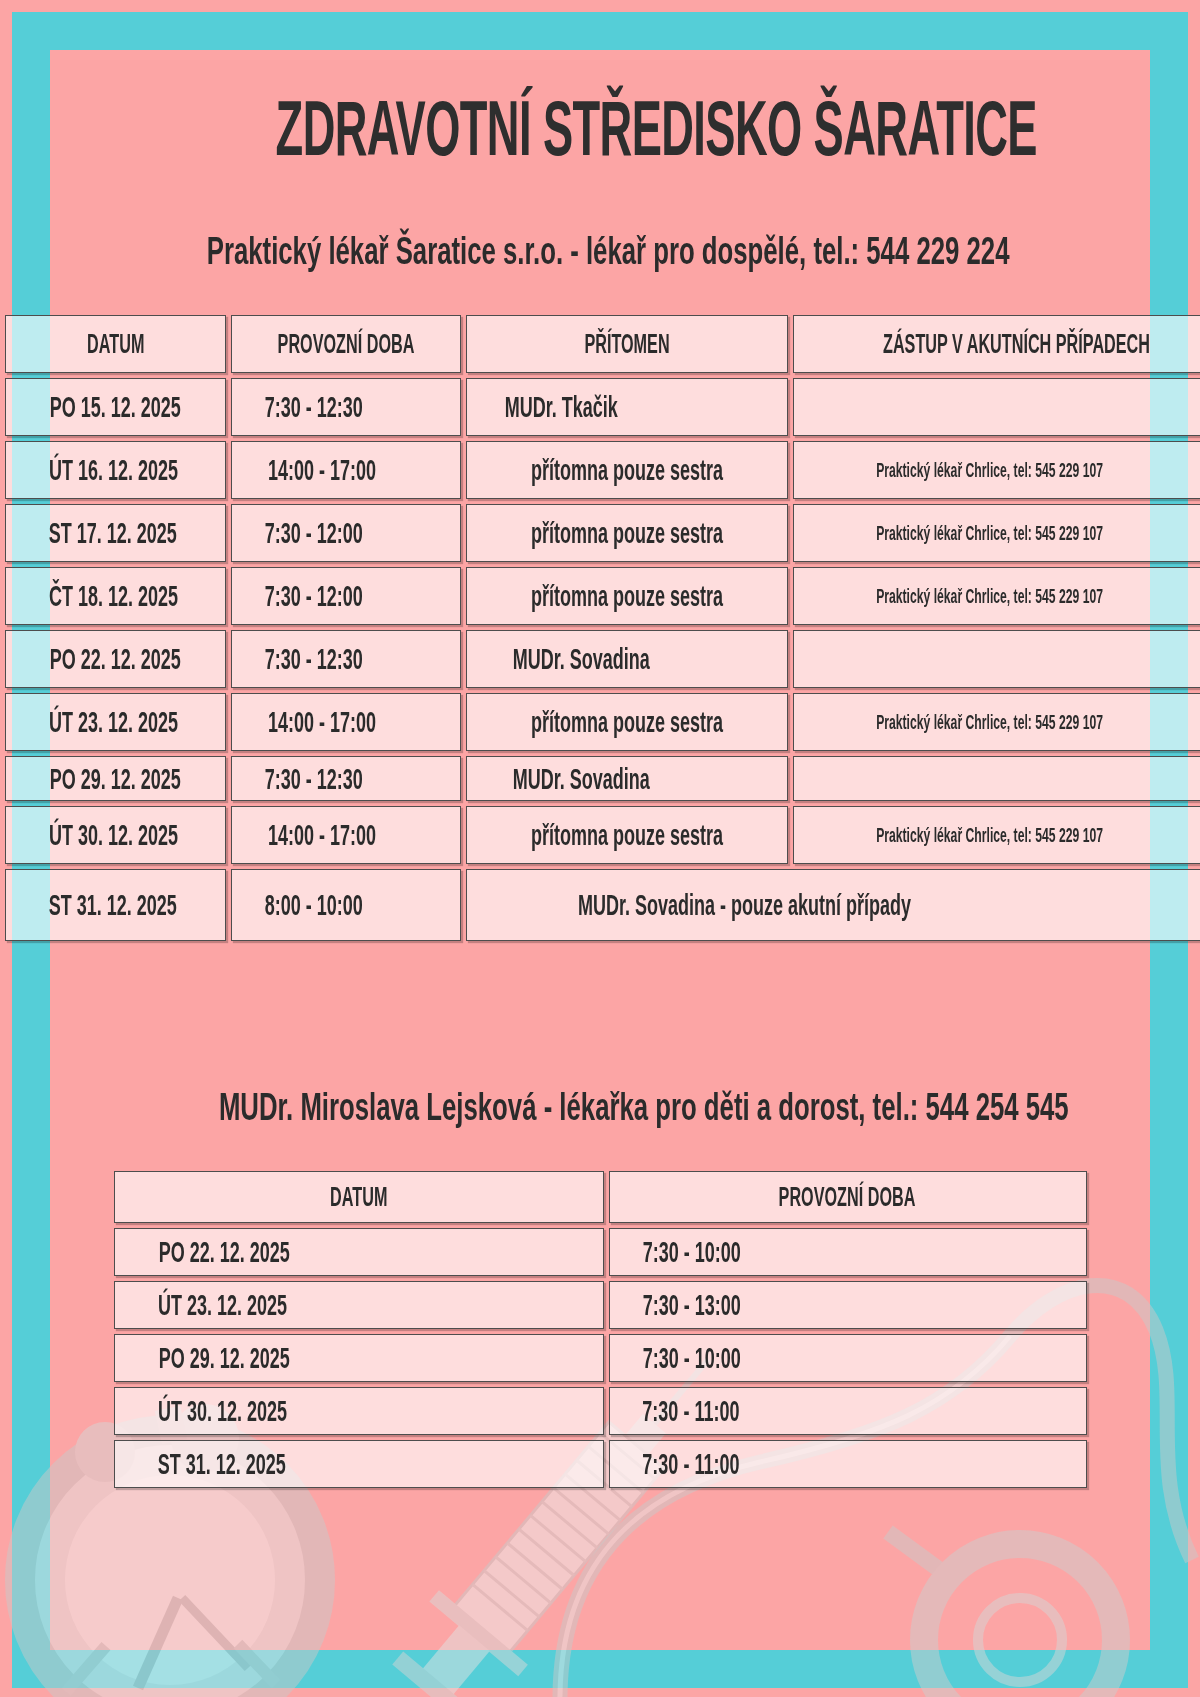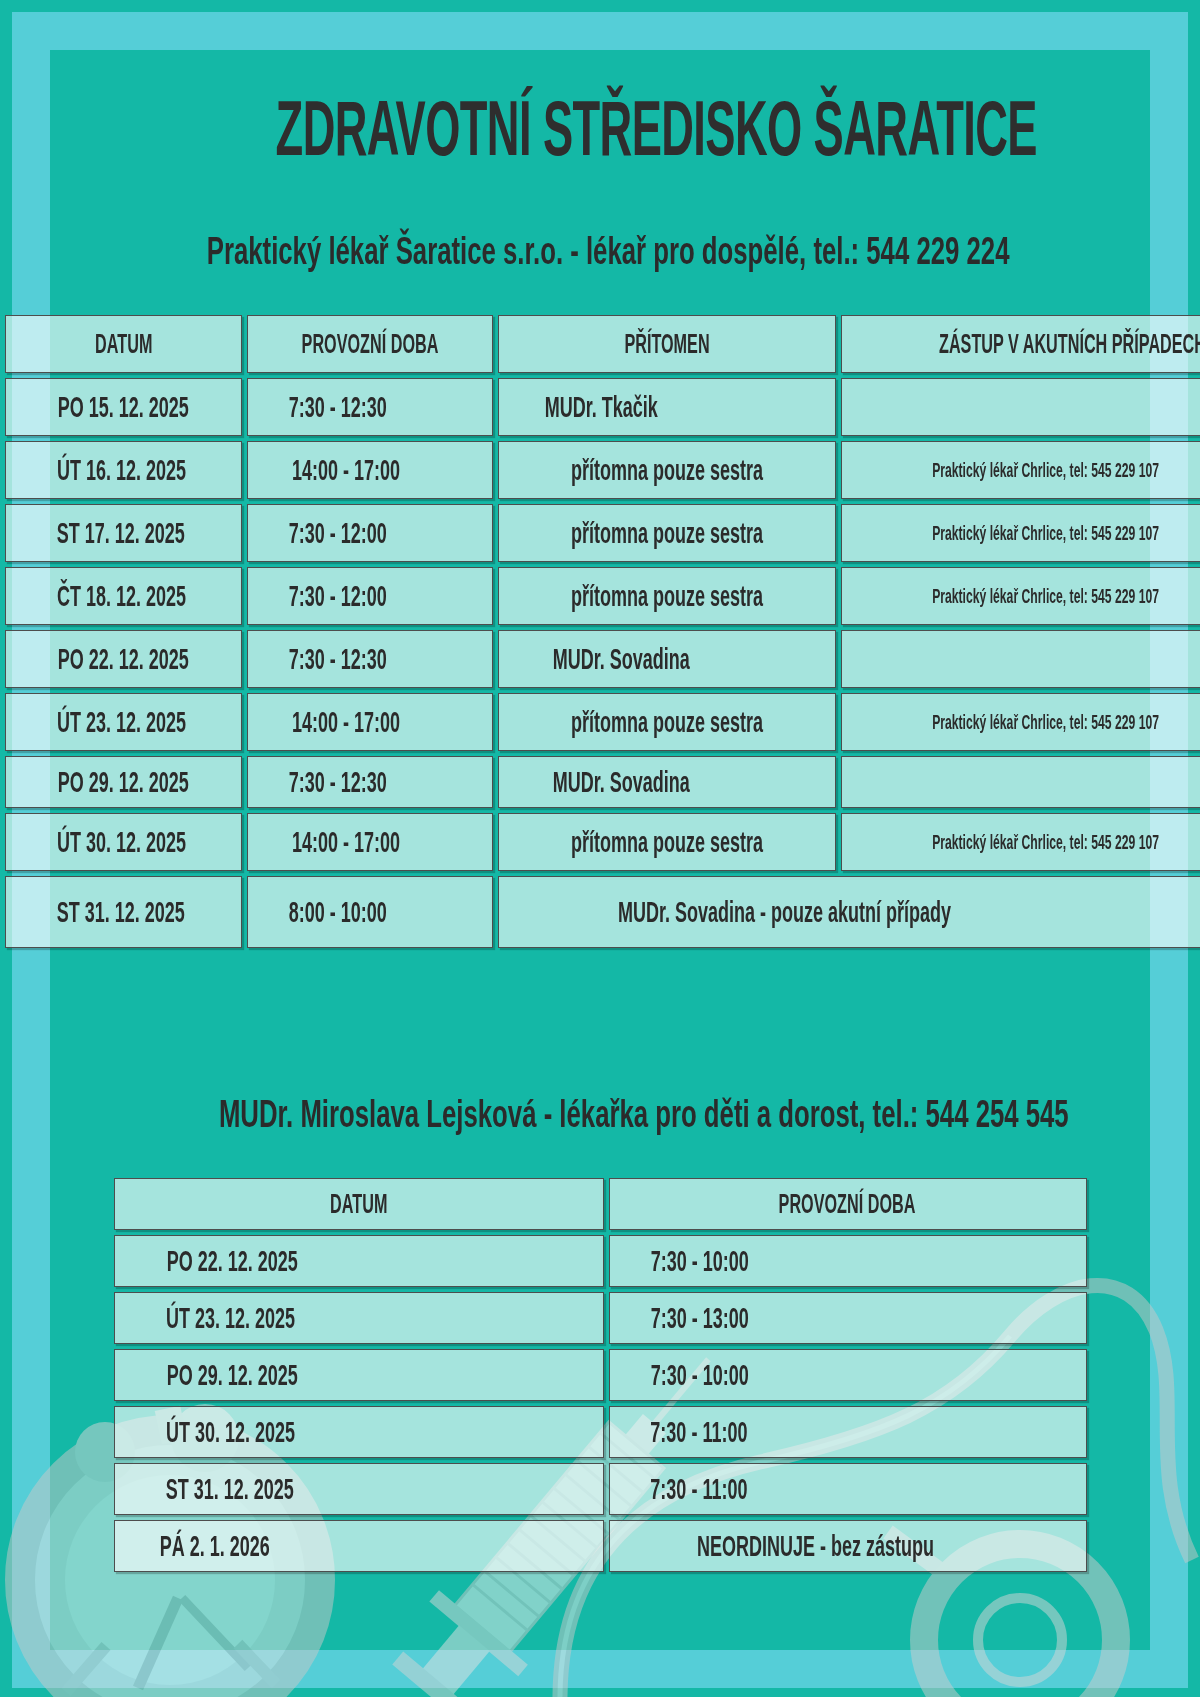--- a/index.html
+++ b/index.html
@@ -1,18 +1,18 @@
 <!DOCTYPE html>
 <html><head>
 <meta charset="utf-8">
 <style>
   html,body { margin:0; padding:0; background:#ffffff; }
   .page {
     position:relative; width:1200px; height:1697px; overflow:hidden;
-    background:#14b8a6; font-family:"Liberation Sans", sans-serif;
+    background:#fca5a5; font-family:"Liberation Sans", sans-serif;
     font-weight:bold; color:#2b2b2b;
   }
   .frame {
     position:absolute; left:12px; top:12px; width:1176px; height:1676px;
     box-sizing:border-box; border:38px solid #55ced7; z-index:0;
   }
   .watermarks { position:absolute; left:0; top:0; z-index:1; pointer-events:none; }
   .content { position:relative; z-index:2; box-sizing:border-box; padding-top:50px; }
 
   .cond { display:inline-block; white-space:nowrap; transform:scaleX(0.62); }
@@ -23,21 +23,21 @@
 
   .sec-heading { text-align:right; margin-top:34px; line-height:46px; }
   .sec-heading .cond { font-size:39px; transform:scaleX(0.66); }
   .sec-heading.second { margin-top:138px;text-decoration:underline; }
 
   table.tbl { border-collapse:separate; border-spacing:5px; margin:28px auto 0; table-layout:fixed; }
   .tbl th, .tbl td {
     background:rgba(255,255,255,0.62);
     border:1px solid #4d4d4d;
     box-shadow:2px 2px 1px rgba(0,0,0,0.22);
-    vertical-align:middle; padding:8px; overflow:hidden;
+    vertical-align:middle; padding:0; overflow:hidden;
   }
   .tbl th .cond { font-size:27px; transform:scaleX(0.60); }
   .tbl td .cond { font-size:30px; transform:scaleX(0.60); }
   .tbl td .cond.long { font-size:21px; transform:scaleX(0.58); }
 
   .tbl-adults col:nth-child(1){ width:204px; }
   .tbl-adults col:nth-child(2){ width:196px; }
   .tbl-adults col:nth-child(3){ width:272px; }
   .tbl-adults col:nth-child(4){ width:292px; }
   .tbl-adults thead tr { height:58px; }
@@ -202,21 +202,17 @@
             <td><span class="cond">7:30 - 10:00</span></td>
           </tr>
           <tr>
             <td><span class="cond">ÚT 30. 12. 2025</span></td>
             <td><span class="cond">7:30 - 11:00</span></td>
           </tr>
           <tr>
             <td><span class="cond">ST 31. 12. 2025</span></td>
             <td><span class="cond">7:30 - 11:00</span></td>
           </tr>
-          <tr>
-            <td><span class="cond">PÁ 2. 1. 2026</span></td>
-            <td><span class="cond">NEORDINUJE - bez zástupu</span></td>
-          </tr>
         </tbody>
     </table>
 
   </div>
 </div>
 
 </body></html>

